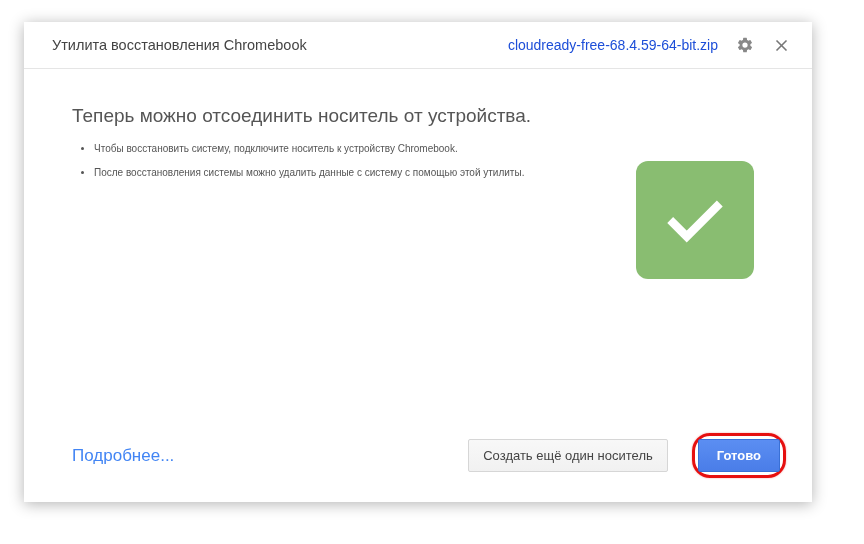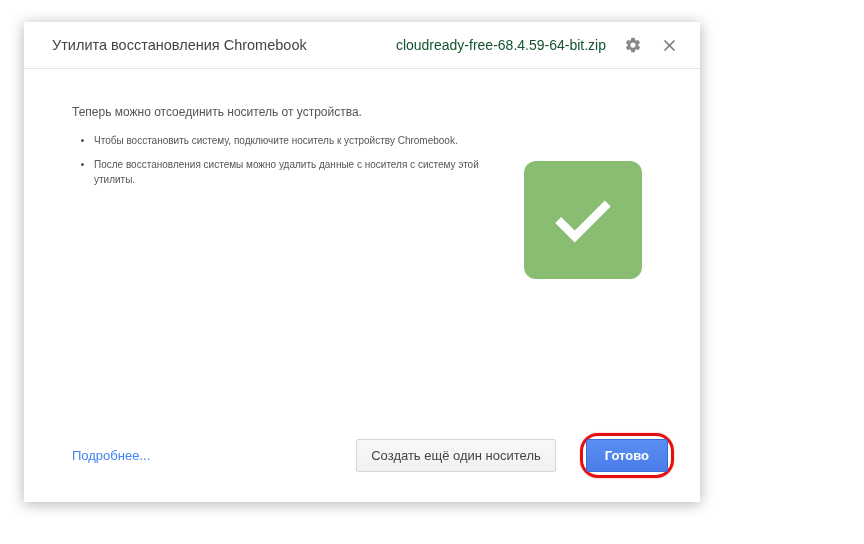--- a/index.html
+++ b/index.html
@@ -7,41 +7,41 @@
       font-family: Arial, 'Segoe UI', sans-serif;
       background: #fff;
       width: 864px;
       height: 544px;
       overflow: hidden;
     }
     .dialog {
       position: absolute;
       left: 24px;
       top: 22px;
-      width: 676px;
+      width: 788px;
       height: 480px;
       background: #fff;
       box-shadow: 0 2px 14px rgba(0,0,0,0.3);
       display: flex;
       flex-direction: column;
     }
     .header {
       display: flex;
       align-items: center;
       padding: 14px 22px 14px 28px;
       border-bottom: 1px solid #e5e5e5;
     }
     .header-title {
       font-size: 14.5px;
       color: #444;
       flex: 1;
     }
     .header-file {
       font-size: 14px;
-      color: #14532d;
+      color: #1d4ed8;
       margin-right: 18px;
     }
     .gear-icon {
       width: 18px;
       height: 18px;
       margin-right: 18px;
       cursor: pointer;
       display: flex;
       align-items: center;
       justify-content: center;
@@ -65,21 +65,21 @@
       flex: 1;
       padding-right: 30px;
     }
     .page-title {
       font-size: 24px;
       font-weight: 400;
       color: #333;
       margin-bottom: 38px;
     }
     .subtitle {
-      font-size: 12px;
+      font-size: 19px;
       color: #555;
       margin-bottom: 14px;
     }
     .bullet-list {
       list-style: disc;
       padding-left: 22px;
     }
     .bullet-list li {
       font-size: 10px;
       color: #555;
@@ -102,21 +102,21 @@
       width: 62px;
       height: 50px;
     }
     .footer {
       display: flex;
       align-items: center;
       padding: 18px 26px 24px 48px;
     }
     .more-link {
       color: #4285f4;
-      font-size: 13px;
+      font-size: 17px;
       cursor: pointer;
       text-align: center;
     }
     .footer-spacer { flex: 1; }
     .btn-secondary {
       background: linear-gradient(#f8f8f8, #f1f1f1);
       border: 1px solid #d6d6d6;
       border-radius: 2px;
       padding: 8px 14px;
       font-size: 13px;
@@ -160,21 +160,21 @@
           <line x1="15" y1="3" x2="3" y2="15"></line>
         </svg>
     </span>
   </div>
 
   <div class="content">
     <div class="content-text">
       <p class="subtitle">Теперь можно отсоединить носитель от устройства.</p>
       <ul class="bullet-list">
         <li>Чтобы восстановить систему, подключите носитель к устройству Chromebook.</li>
-        <li>После восстановления системы можно удалить данные с носителя с систему этой утилиты.</li>
+        <li>После восстановления системы можно удалить данные с систему с помощью этой утилиты.</li>
       </ul>
     </div>
     <div class="success-box">
       <svg viewBox="0 0 60 48">
         <path d="M6 24 L22 40 L54 8" stroke="#fff" stroke-width="8" fill="none" stroke-linecap="butt"></path>
       </svg>
     </div>
   </div>
 
   <div class="footer">

